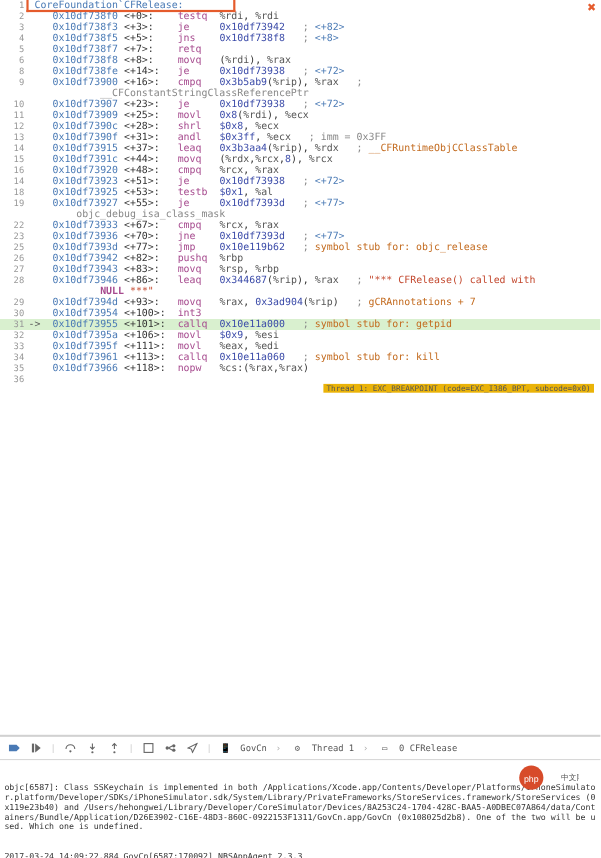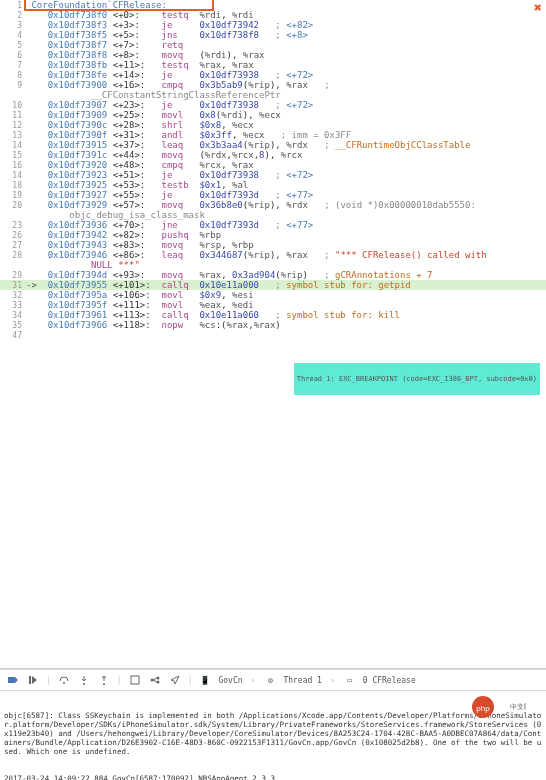--- a/index.html
+++ b/index.html
@@ -10,23 +10,23 @@
   .gut{display:inline-block;width:22px;text-align:right;color:#999;font-size:8px;padding-right:4px}
   .arrow{position:absolute;left:26px;color:#555}
   .addr{color:#4a7ab5}
   .off{color:#333}
   .mn{color:#a64a8e}
   .hex{color:#3a4aa8}
   .reg{color:#555}
   .cmt{color:#888}
   .sym{color:#c36b1f}
   .red{color:#c3482e}
-  .tok-null{color:#a64a8e;font-weight:normal}
+  .tok-null{color:#a64a8e;font-weight:bold}
   .hl{background:#d9f0cf}
-  .breakpoint-note{position:absolute;right:6px;top:363px;font-size:7px;background:#5eead4;padding:12px 3px;color:#555}
+  .breakpoint-note{position:absolute;right:6px;top:349px;font-size:7px;background:#eab308;padding:0 3px;color:#555}
   .sep{height:1px;background:#ccc}
   .toolbar{display:flex;align-items:center;height:20px;border-top:1px solid #d8d8d8;border-bottom:1px solid #d8d8d8;padding:0 6px;font-size:8px;color:#666;gap:6px}
   .tbtn{display:inline-flex;align-items:center;justify-content:center;width:14px;height:14px;color:#666}
   .tbtn svg{width:10px;height:10px}
   .crumb{color:#555}
   .chev{color:#aaa;margin:0 2px}
   .console{width:546px;height:90px;overflow:hidden;padding:2px 4px;font-size:7.5px;line-height:9px;color:#333;box-sizing:border-box;white-space:pre-wrap;word-break:break-all}
   .logo{position:absolute;right:20px;bottom:60px;width:56px;height:26px;pointer-events:none}
 </style>
 </head>
@@ -35,48 +35,49 @@
 <div class="code-area">
   <div class="hdr-box"></div>
   <div class="orange-stop">✖</div>
   <div class="line"><span class="gut">1</span> <span class="addr">CoreFoundation`CFRelease:</span></div>
   <div id="lines">
       <div class="line"><span class="gut">2</span>    <span class="addr">0x10df738f0</span> <span class="off">&lt;+0&gt;:  </span>  <span class="mn">testq </span> <span class="reg">%rdi</span>, <span class="reg">%rdi</span></div>
       <div class="line"><span class="gut">3</span>    <span class="addr">0x10df738f3</span> <span class="off">&lt;+3&gt;:  </span>  <span class="mn">je    </span> <span class="hex">0x10df73942</span>   <span class="cmt">;</span> <span class="addr">&lt;+82&gt;</span></div>
       <div class="line"><span class="gut">4</span>    <span class="addr">0x10df738f5</span> <span class="off">&lt;+5&gt;:  </span>  <span class="mn">jns   </span> <span class="hex">0x10df738f8</span>   <span class="cmt">;</span> <span class="addr">&lt;+8&gt;</span></div>
       <div class="line"><span class="gut">5</span>    <span class="addr">0x10df738f7</span> <span class="off">&lt;+7&gt;:  </span>  <span class="mn">retq  </span> </div>
       <div class="line"><span class="gut">6</span>    <span class="addr">0x10df738f8</span> <span class="off">&lt;+8&gt;:  </span>  <span class="mn">movq  </span> (<span class="reg">%rdi</span>), <span class="reg">%rax</span></div>
-      <div class="line"><span class="gut">7</span>    <span class="addr">0x10df738fb</span> <span class="off">&lt;+11&gt;: </span>  <span class="mn">testq </span> <span class="reg">%rax</span>, <span class="reg">%rax</span></div>
       <div class="line"><span class="gut">8</span>    <span class="addr">0x10df738fe</span> <span class="off">&lt;+14&gt;: </span>  <span class="mn">je    </span> <span class="hex">0x10df73938</span>   <span class="cmt">;</span> <span class="addr">&lt;+72&gt;</span></div>
       <div class="line"><span class="gut">9</span>    <span class="addr">0x10df73900</span> <span class="off">&lt;+16&gt;: </span>  <span class="mn">cmpq  </span> <span class="hex">0x3b5ab9</span>(<span class="reg">%rip</span>), <span class="reg">%rax</span>   <span class="cmt">;</span> <span class="cmt"></span></div>
       <div class="line"><span class="gut"></span><span class="cmt">            __CFConstantStringClassReferencePtr</span></div>
       <div class="line"><span class="gut">10</span>    <span class="addr">0x10df73907</span> <span class="off">&lt;+23&gt;: </span>  <span class="mn">je    </span> <span class="hex">0x10df73938</span>   <span class="cmt">;</span> <span class="addr">&lt;+72&gt;</span></div>
       <div class="line"><span class="gut">11</span>    <span class="addr">0x10df73909</span> <span class="off">&lt;+25&gt;: </span>  <span class="mn">movl  </span> <span class="hex">0x8</span>(<span class="reg">%rdi</span>), <span class="reg">%ecx</span></div>
       <div class="line"><span class="gut">12</span>    <span class="addr">0x10df7390c</span> <span class="off">&lt;+28&gt;: </span>  <span class="mn">shrl  </span> <span class="hex">$0x8</span>, <span class="reg">%ecx</span></div>
       <div class="line"><span class="gut">13</span>    <span class="addr">0x10df7390f</span> <span class="off">&lt;+31&gt;: </span>  <span class="mn">andl  </span> <span class="hex">$0x3ff</span>, <span class="reg">%ecx</span>   <span class="cmt">;</span> <span class="cmt">imm = 0x3FF</span></div>
       <div class="line"><span class="gut">14</span>    <span class="addr">0x10df73915</span> <span class="off">&lt;+37&gt;: </span>  <span class="mn">leaq  </span> <span class="hex">0x3b3aa4</span>(<span class="reg">%rip</span>), <span class="reg">%rdx</span>   <span class="cmt">;</span> <span class="sym">__CFRuntimeObjCClassTable</span></div>
       <div class="line"><span class="gut">15</span>    <span class="addr">0x10df7391c</span> <span class="off">&lt;+44&gt;: </span>  <span class="mn">movq  </span> (<span class="reg">%rdx</span>,<span class="reg">%rcx</span>,<span class="hex">8</span>), <span class="reg">%rcx</span></div>
       <div class="line"><span class="gut">16</span>    <span class="addr">0x10df73920</span> <span class="off">&lt;+48&gt;: </span>  <span class="mn">cmpq  </span> <span class="reg">%rcx</span>, <span class="reg">%rax</span></div>
       <div class="line"><span class="gut">14</span>    <span class="addr">0x10df73923</span> <span class="off">&lt;+51&gt;: </span>  <span class="mn">je    </span> <span class="hex">0x10df73938</span>   <span class="cmt">;</span> <span class="addr">&lt;+72&gt;</span></div>
       <div class="line"><span class="gut">18</span>    <span class="addr">0x10df73925</span> <span class="off">&lt;+53&gt;: </span>  <span class="mn">testb </span> <span class="hex">$0x1</span>, <span class="reg">%al</span></div>
       <div class="line"><span class="gut">19</span>    <span class="addr">0x10df73927</span> <span class="off">&lt;+55&gt;: </span>  <span class="mn">je    </span> <span class="hex">0x10df7393d</span>   <span class="cmt">;</span> <span class="addr">&lt;+77&gt;</span></div>
-      <div class="line"><span class="gut">20</span>    <span class="addr">0x10df73929</span> <span class="off">&lt;+57&gt;: </span>  <span class="mn">movq  </span> <span class="hex">0x36b8e0</span>(<span class="reg">%rip</span>), <span class="reg">%rdx</span>   <span class="cmt">;</span> <span class="cmt">(void *)0x00000010dab5550:</span></div>
       <div class="line"><span class="gut"></span><span class="cmt">        objc_debug_isa_class_mask</span></div>
+      <div class="line"><span class="gut">22</span>    <span class="addr">0x10df73933</span> <span class="off">&lt;+67&gt;: </span>  <span class="mn">cmpq  </span> <span class="reg">%rcx</span>, <span class="reg">%rax</span></div>
       <div class="line"><span class="gut">23</span>    <span class="addr">0x10df73936</span> <span class="off">&lt;+70&gt;: </span>  <span class="mn">jne   </span> <span class="hex">0x10df7393d</span>   <span class="cmt">;</span> <span class="addr">&lt;+77&gt;</span></div>
+      <div class="line"><span class="gut">25</span>    <span class="addr">0x10df7393d</span> <span class="off">&lt;+77&gt;: </span>  <span class="mn">jmp   </span> <span class="hex">0x10e119b62</span>   <span class="cmt">;</span> <span class="sym">symbol stub for: objc_release</span></div>
       <div class="line"><span class="gut">26</span>    <span class="addr">0x10df73942</span> <span class="off">&lt;+82&gt;: </span>  <span class="mn">pushq </span> <span class="reg">%rbp</span></div>
       <div class="line"><span class="gut">27</span>    <span class="addr">0x10df73943</span> <span class="off">&lt;+83&gt;: </span>  <span class="mn">movq  </span> <span class="reg">%rsp</span>, <span class="reg">%rbp</span></div>
       <div class="line"><span class="gut">28</span>    <span class="addr">0x10df73946</span> <span class="off">&lt;+86&gt;: </span>  <span class="mn">leaq  </span> <span class="hex">0x344687</span>(<span class="reg">%rip</span>), <span class="reg">%rax</span>   <span class="cmt">;</span> <span class="red">"*** CFRelease() called with</span></div>
       <div class="line"><span class="gut"></span>            <span class="tok-null">NULL</span> <span class="red">***"</span></div>
       <div class="line"><span class="gut">29</span>    <span class="addr">0x10df7394d</span> <span class="off">&lt;+93&gt;: </span>  <span class="mn">movq  </span> <span class="reg">%rax</span>, <span class="hex">0x3ad904</span>(<span class="reg">%rip</span>)   <span class="cmt">;</span> <span class="sym">gCRAnnotations + 7</span></div>
+      <div class="line"><span class="gut">30</span>    <span class="addr">0x10df73954</span> <span class="off">&lt;+100&gt;:</span>  <span class="mn">int3  </span> </div>
       <div class="line hl"><span class="gut">31</span><span class="arrow">-&gt;</span>    <span class="addr">0x10df73955</span> <span class="off">&lt;+101&gt;:</span>  <span class="mn">callq </span> <span class="hex">0x10e11a000</span>   <span class="cmt">;</span> <span class="sym">symbol stub for: getpid</span></div>
       <div class="line"><span class="gut">32</span>    <span class="addr">0x10df7395a</span> <span class="off">&lt;+106&gt;:</span>  <span class="mn">movl  </span> <span class="hex">$0x9</span>, <span class="reg">%esi</span></div>
       <div class="line"><span class="gut">33</span>    <span class="addr">0x10df7395f</span> <span class="off">&lt;+111&gt;:</span>  <span class="mn">movl  </span> <span class="reg">%eax</span>, <span class="reg">%edi</span></div>
       <div class="line"><span class="gut">34</span>    <span class="addr">0x10df73961</span> <span class="off">&lt;+113&gt;:</span>  <span class="mn">callq </span> <span class="hex">0x10e11a060</span>   <span class="cmt">;</span> <span class="sym">symbol stub for: kill</span></div>
       <div class="line"><span class="gut">35</span>    <span class="addr">0x10df73966</span> <span class="off">&lt;+118&gt;:</span>  <span class="mn">nopw  </span> <span class="reg">%cs</span>:(<span class="reg">%rax</span>,<span class="reg">%rax</span>)</div>
-      <div class="line"><span class="gut">47</span><span class="cmt"> </span></div>
+      <div class="line"><span class="gut">36</span><span class="cmt"> </span></div>
     </div>
   <div class="breakpoint-note">Thread 1: EXC_BREAKPOINT (code=EXC_I386_BPT, subcode=0x0)</div>
 </div>
 
 <div class="sep"></div>
 
 <div class="toolbar">
   <span class="tbtn">
       <svg viewBox="0 0 10 10">
         <path d="M0 2h7l3 3-3 3H0z" fill="#4a7ab5"></path>

